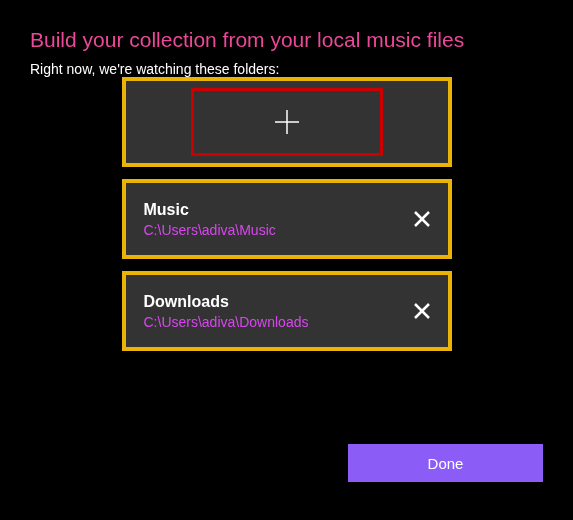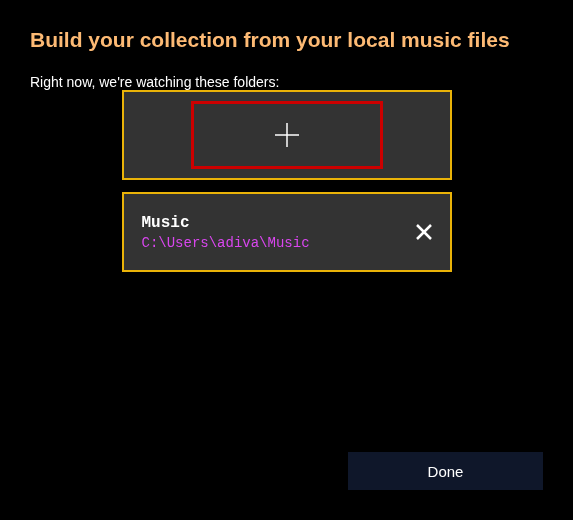--- a/index.html
+++ b/index.html
@@ -11,41 +11,40 @@
       width: 573px;
       height: 520px;
       background: #000000;
       font-family: "Segoe UI", -apple-system, sans-serif;
       color: #ffffff;
       padding: 28px 30px 20px 30px;
       position: relative;
     }
     .title {
       font-size: 21px;
-      font-weight: 700;
-      margin-bottom: 22px;
-      color: #fdba74;
+      font-weight: 400;
+      margin-bottom: 9px;
+      color: #ec4899;
     }
     .subtitle {
       font-size: 14px;
       font-weight: 400;
       color: #ffffff;
     }
     .cards {
       display: flex;
       flex-direction: column;
       gap: 12px;
       align-items: center;
       width: 100%;
     }
     .card {
       background: #333333;
       width: 330px;
-      border: 2px solid #eab308;
-      font-family: Liberation Mono, monospace;
+      border: 4px solid #eab308;
     }
     .add-card {
       height: 90px;
       display: flex;
       align-items: center;
       justify-content: center;
       cursor: pointer;
     }
     .add-highlight {
       border: 3px solid #cc0000;
@@ -82,25 +81,25 @@
       font-weight: 400;
       color: #d946ef;
     }
     .remove-icon {
       width: 16px;
       height: 16px;
       cursor: pointer;
     }
     .done-button {
       position: absolute;
-      bottom: 30px;
+      bottom: 38px;
       right: 30px;
       width: 195px;
       height: 38px;
-      background: #0f172a;
+      background: #8b5cf6;
       border: none;
       color: #ffffff;
       font-size: 15px;
       font-family: inherit;
       cursor: pointer;
       display: flex;
       align-items: center;
       justify-content: center;
     }
   </style>
@@ -125,16 +124,26 @@
     <div class="folder-info">
       <div class="folder-name">Music</div>
       <div class="folder-path">C:\Users\adiva\Music</div>
     </div>
     <svg class="remove-icon" viewBox="0 0 16 16">
       <line x1="1" y1="1" x2="15" y2="15" stroke="#ffffff" stroke-width="2.5"></line>
       <line x1="15" y1="1" x2="1" y2="15" stroke="#ffffff" stroke-width="2.5"></line>
     </svg>
   </div>
 
+  <div class="card folder-card">
+    <div class="folder-info">
+      <div class="folder-name">Downloads</div>
+      <div class="folder-path">C:\Users\adiva\Downloads</div>
+    </div>
+    <svg class="remove-icon" viewBox="0 0 16 16">
+      <line x1="1" y1="1" x2="15" y2="15" stroke="#ffffff" stroke-width="2.5"></line>
+      <line x1="15" y1="1" x2="1" y2="15" stroke="#ffffff" stroke-width="2.5"></line>
+    </svg>
+  </div>
 
 </div>
 
 <button class="done-button">Done</button>
 
 </body></html>

